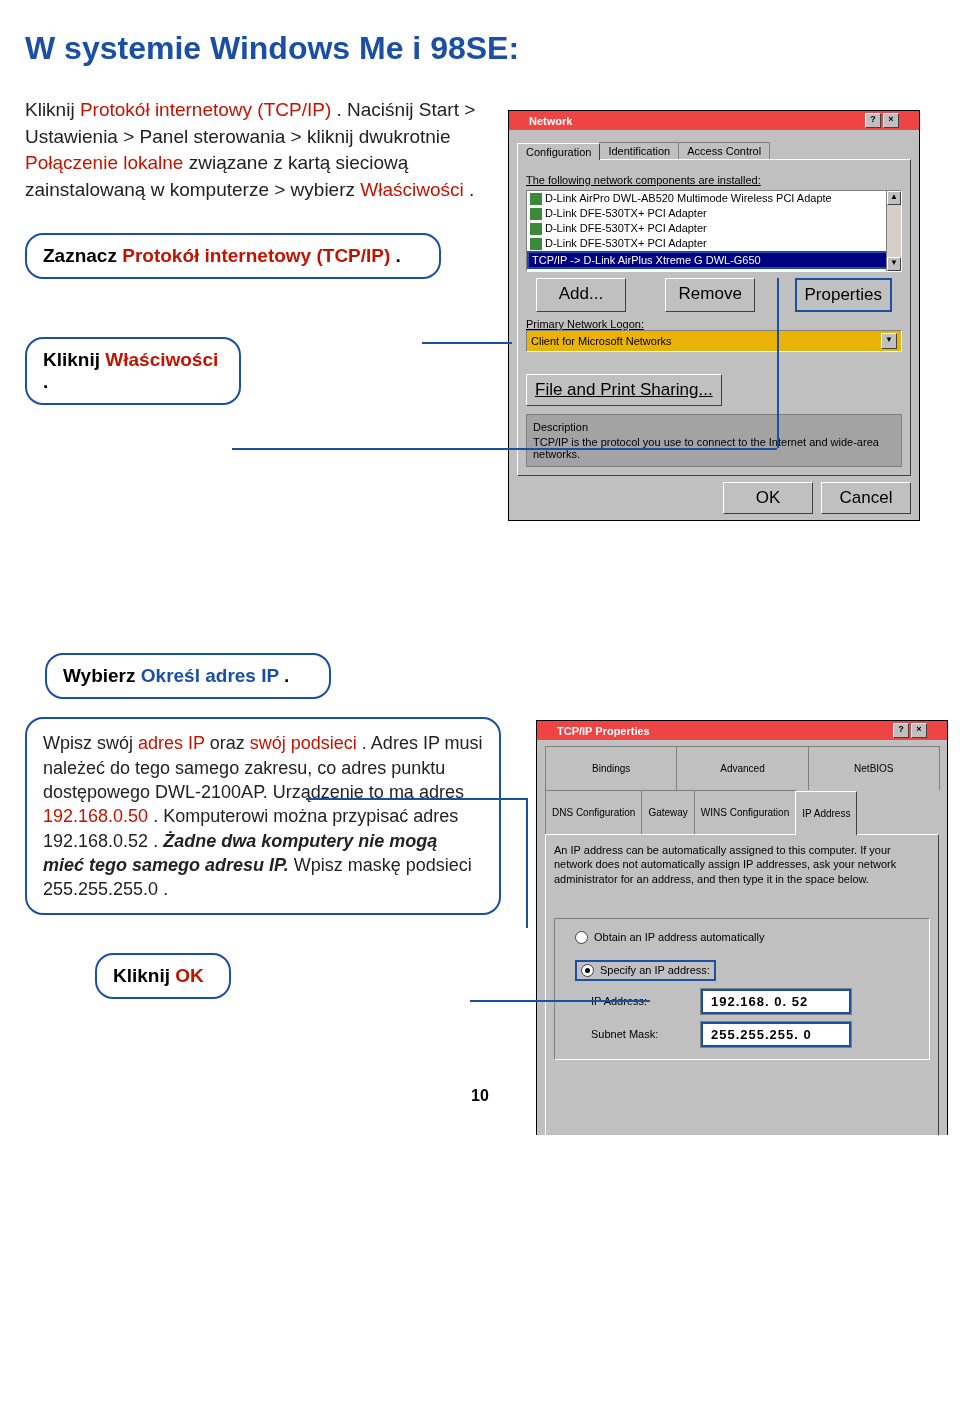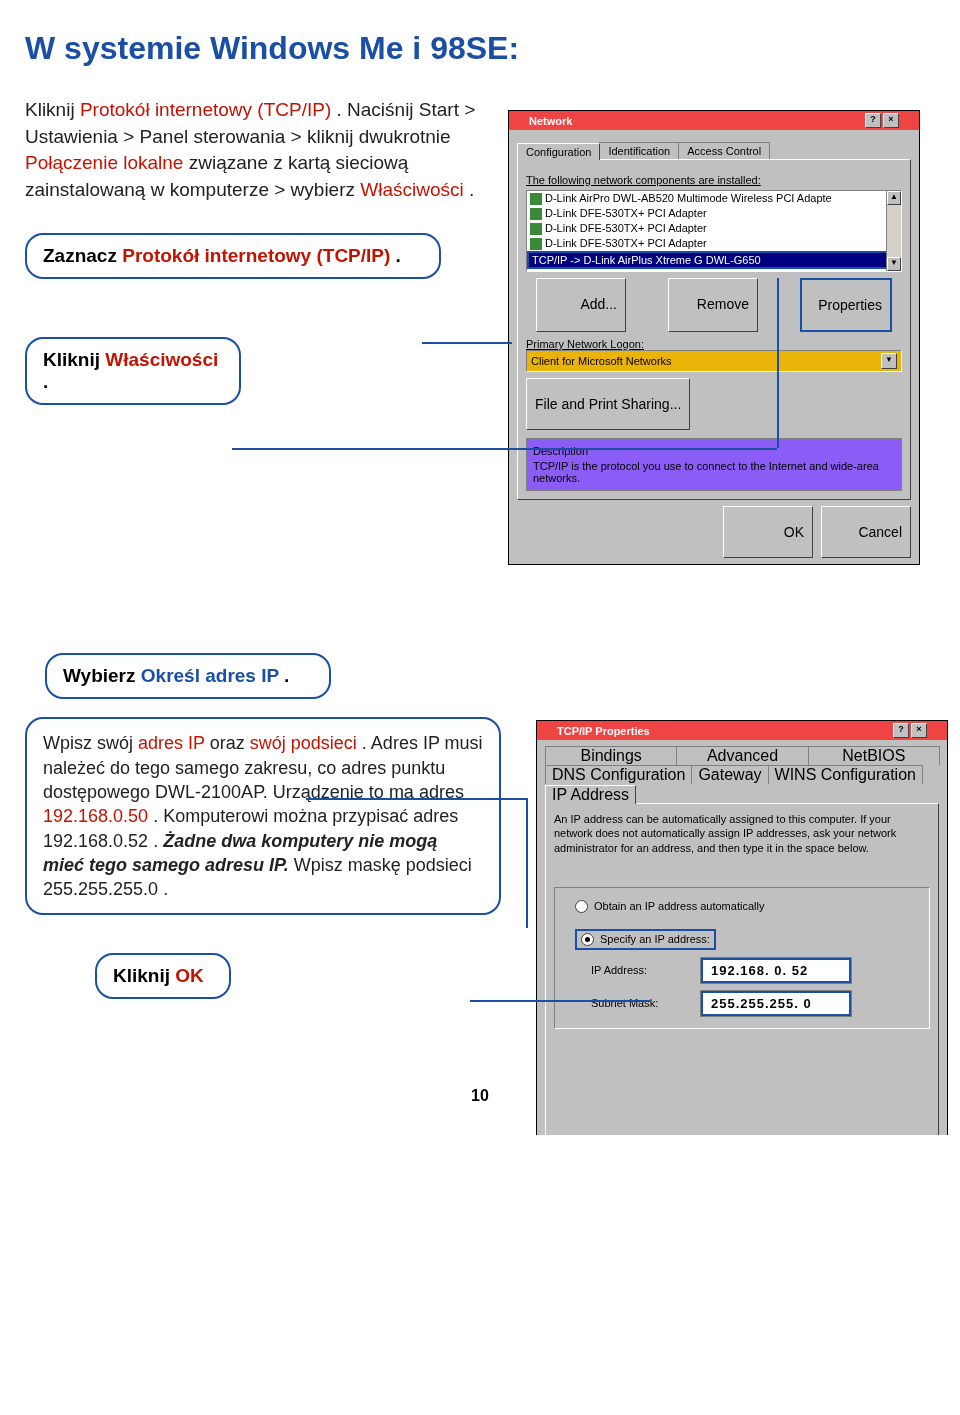--- a/index.html
+++ b/index.html
@@ -126,55 +126,55 @@
   }
   .listbox .scrollbar .arrow {
     width:12px; height:12px; background:#c0c0c0;
     border:1px solid #fff; border-right-color:#404040; border-bottom-color:#404040;
     font-size:8px; text-align:center; line-height:10px;
   }
   .btnrow { display:flex; gap:8px; margin-top:6px; justify-content:flex-end; }
   .btnrow.wide { justify-content: space-between; padding: 0 10px; }
   .winbutton {
     min-width: 72px;
-    padding: 17px 8px;
+    padding: 5px 8px;
     background: #c0c0c0;
     border: 1px solid #fff;
     border-right-color: #404040;
     border-bottom-color: #404040;
-    font-size: 14px;
-    text-align: right;
+    font-size: 17px;
+    text-align: center;
   }
   .combobox {
     background:#eab308; border:1px solid #808080;
     border-right-color:#fff; border-bottom-color:#fff;
     padding:2px 4px; font-size:11px;
     display:flex; justify-content:space-between; align-items:center;
   }
   .combobox .carrow { width:14px; height:14px; background:#c0c0c0; border:1px solid #fff; border-right-color:#404040; border-bottom-color:#404040; text-align:center; font-size:8px; line-height:12px;}
   .desc-box {
     border: 1px solid #808080;
     padding: 6px;
     margin-top: 8px;
     font-size: 11px;
-    background: #8b5cf6;
+    background: #a3a3a3;
   }
   .label { font-size:11px; margin-top:6px;text-decoration:underline; }
   .ip-row { display:flex; align-items:center; margin:8px 0 0 30px; gap:10px; }
   .ip-row .lbl { width: 100px; font-size:11px; }
   .ip-input {
     background:#fff; border:2px solid #1a4fa3; outline:1px solid #808080;
     font-size: 13px; font-weight:bold; padding:3px 8px; min-width:130px;
     letter-spacing:1px; color:#000;
   }
   .radio { display:flex; align-items:center; gap:6px; margin-left:14px; font-size:11px; }
   .radio .dot { width:11px; height:11px; border:1px solid #404040; border-radius:50%; background:#fff; display:flex; align-items:center; justify-content:center; }
   .radio .dot .fill { width:5px; height:5px; border-radius:50%; background:#000; }
   .tabs2 { display:flex; flex-wrap:wrap; }
-  .tabs2 .tab { padding:0 6px; font-size:16px; }
+  .tabs2 .tab { padding:16px 6px; font-size:10px; }
   .hl-tcpip { border:2px solid #1a4fa3; display:block; }
 
   
   .connector {
     position: absolute;
     border-top: 2px solid #1a4fa3;
     z-index: 50;
   }
   .connector-v {
     position: absolute;
@@ -281,21 +281,21 @@
       <div class="btnrow wide">
         <div class="winbutton">Add...</div>
         <div class="winbutton">Remove</div>
         <div class="winbutton" style="border:2px solid #1a4fa3;">Properties</div>
       </div>
       <div class="label">Primary Network Logon:</div>
       <div class="combobox">
         <span>Client for Microsoft Networks</span>
         <span class="carrow">▼</span>
       </div>
-      <div class="btnrow" style="justify-content:flex-start; margin-top:6px;">
+      <div class="btnrow" style="justify-content:flex-start; margin-top:22px;text-decoration:underline;">
         <div class="winbutton" style="min-width:140px;">File and Print Sharing...</div>
       </div>
       <div class="desc-box">
         <div style="font-size:11px; margin-bottom:3px;">Description</div>
         <div>TCP/IP is the protocol you use to connect to the Internet and wide-area networks.</div>
       </div>
     </div>
     <div class="btnrow">
       <div class="winbutton">OK</div>
       <div class="winbutton">Cancel</div>

